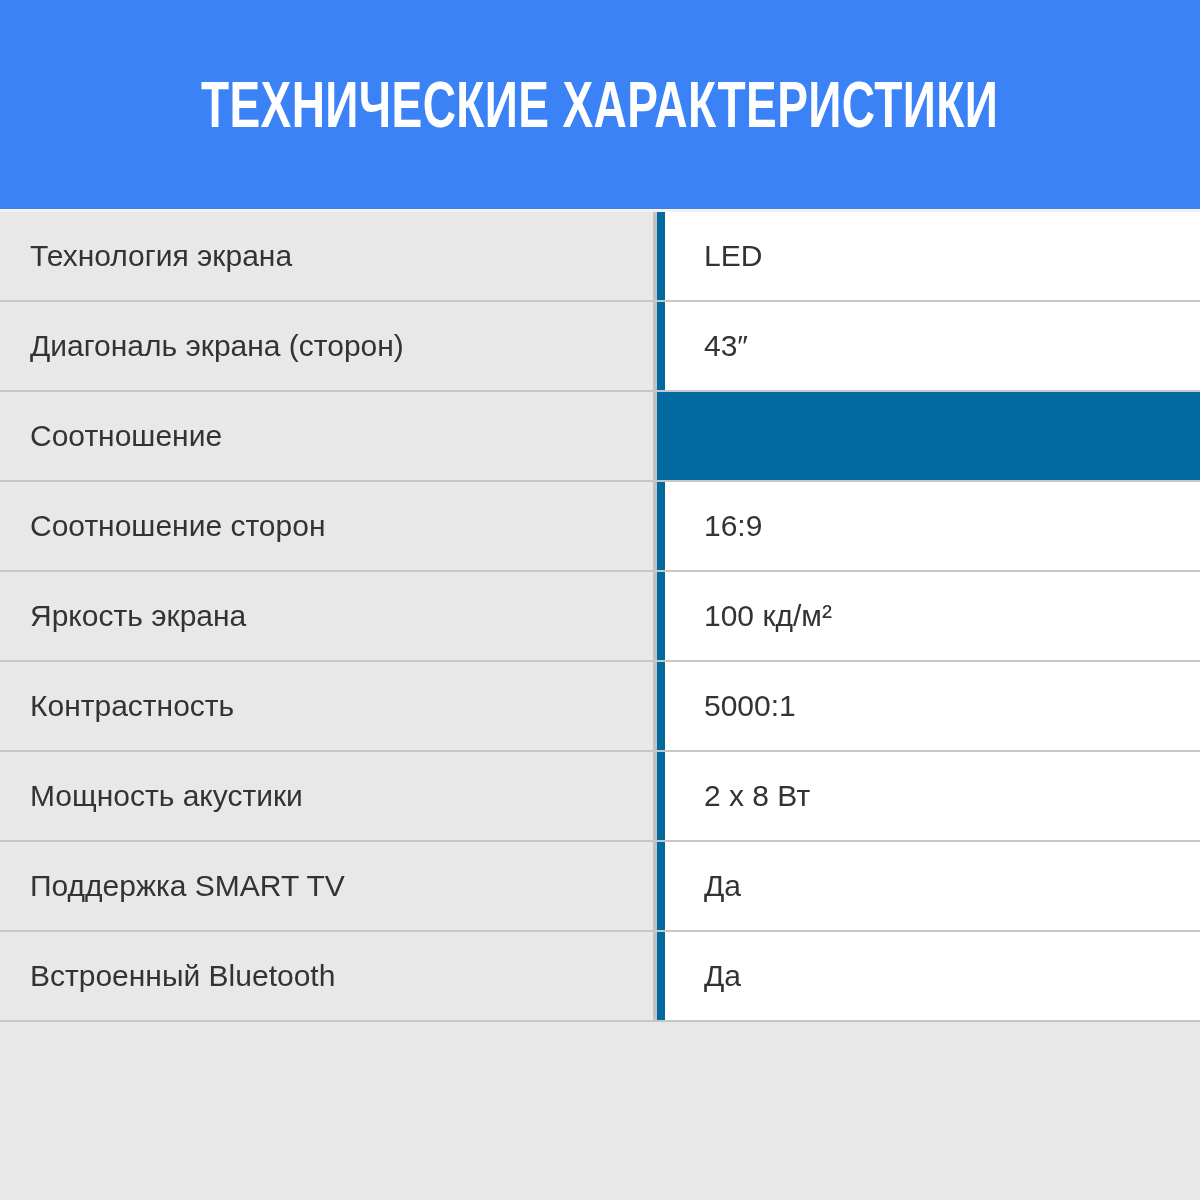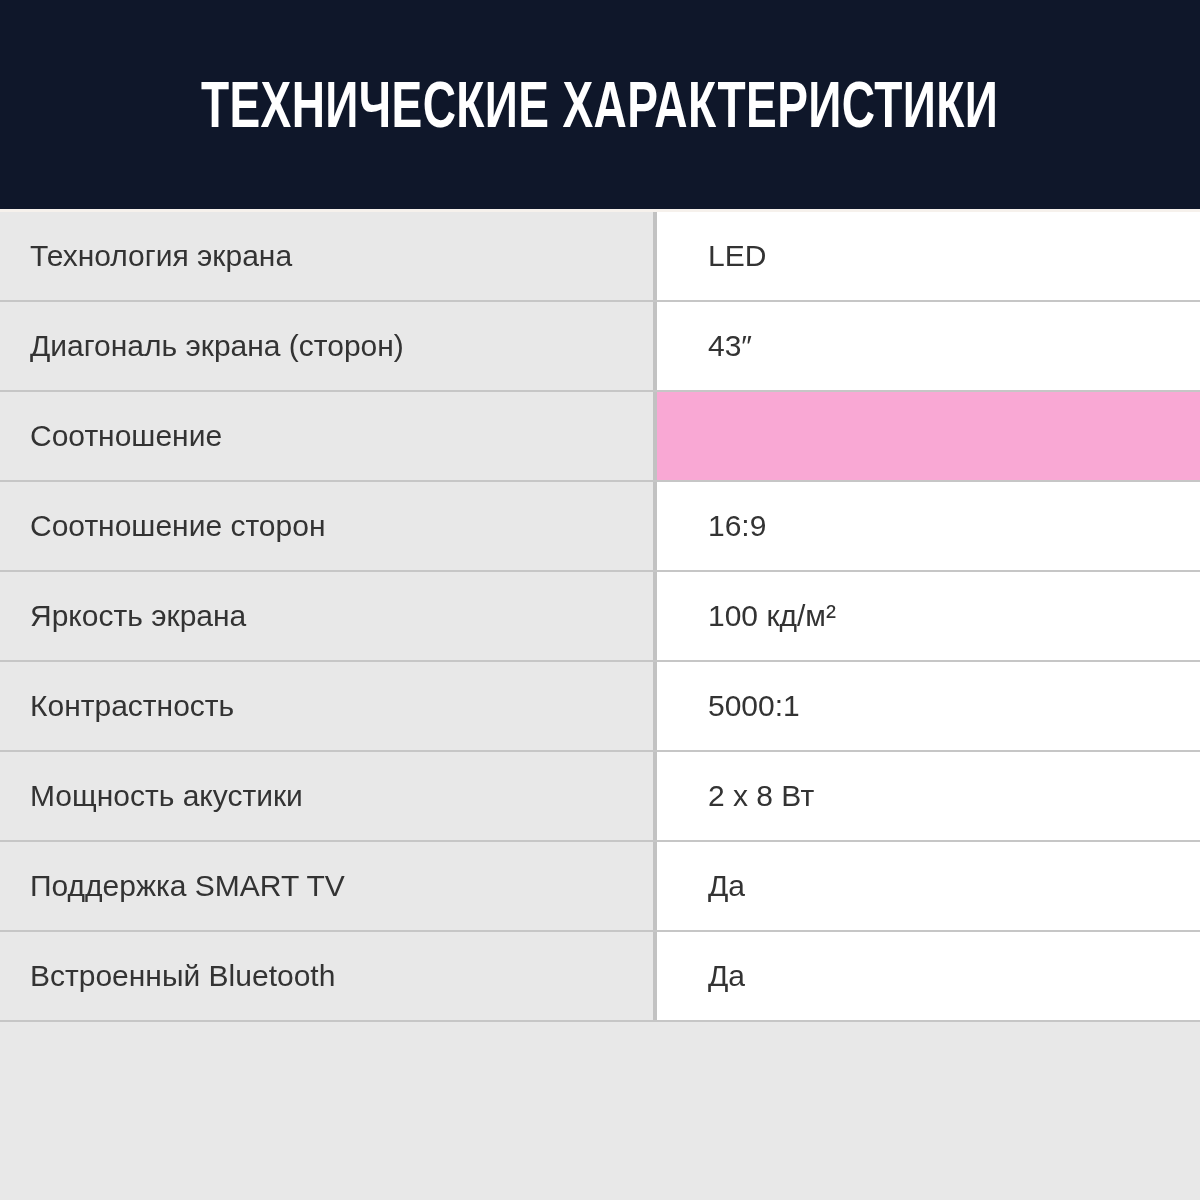--- a/index.html
+++ b/index.html
@@ -12,21 +12,21 @@
     font-family: "Liberation Sans", "DejaVu Sans", sans-serif;
   }
   .page {
     width: 1200px;
     height: 1200px;
     display: flex;
     flex-direction: column;
   }
   .header {
     height: 209px;
-    background: #0f172a;
+    background: #3b82f6;
     display: flex;
     align-items: center;
     justify-content: center;
     flex: none;
   }
   .header .title {
     margin: 0;
     color: #FFFFFF;
     font-size: 64px;
     font-weight: 700;
@@ -40,42 +40,43 @@
     background: #F6F1EC;
     flex: none;
   }
   .spec-table {
     flex: none;
   }
   .row {
     display: flex;
     height: 88px;
     border-bottom: 2px solid #C6C6C6;
-    background: #f9a8d4;
+    background: #0369a1;
+    gap: 8px;
   }
   .cell {
     display: flex;
     align-items: center;
     box-sizing: border-box;
     font-size: 30px;
     color: #333333;
     line-height: 1.15;
   }
   .cell.label {
     width: 657px;
     flex: none;
     background: #E8E8E8;
     border-right: 4px solid #C2C2C2;
     padding-left: 30px;
     padding-right: 20px;
   }
   .cell.value {
     flex: 1 1 auto;
     background: #FFFFFF;
-    padding-left: 51px;
+    padding-left: 39px;
     padding-right: 20px;
   }
   .footer-band {
     flex: 1 1 auto;
     background: #E8E8E8;
   }
 </style>
 </head>
 <body>
 

